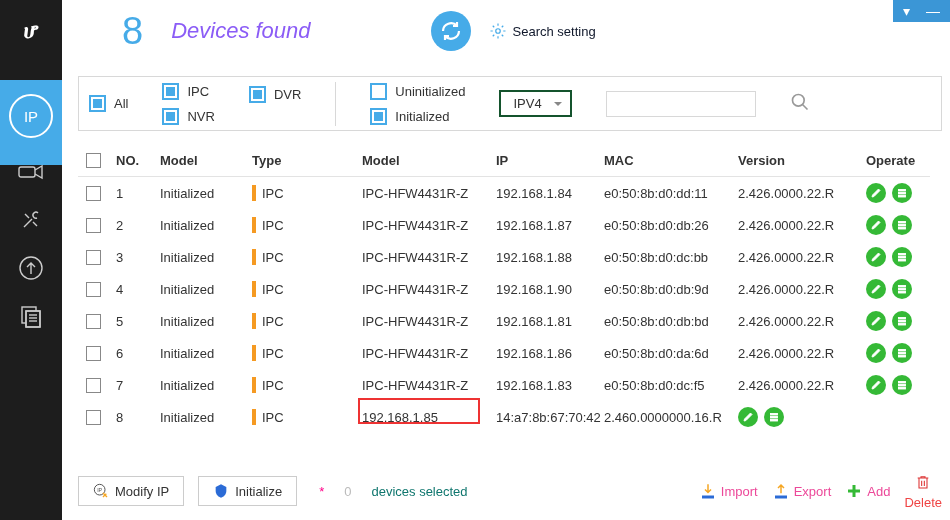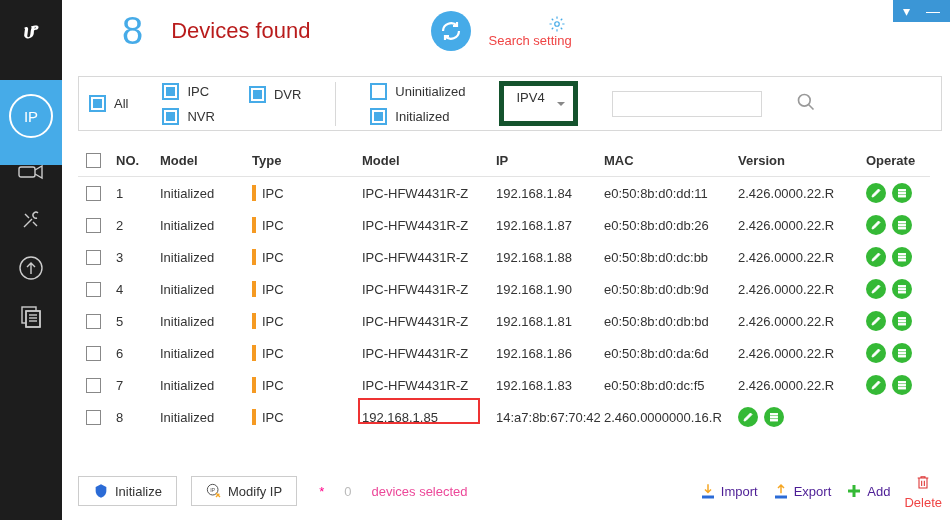--- a/index.html
+++ b/index.html
@@ -8,35 +8,35 @@
 
 .sidebar { position: absolute; left: 0; top: 0; width: 62px; height: 520px; background: linear-gradient(#1d1d1d 0, #1d1d1d 80px, #46abe8 80px, #46abe8 165px, #1d1d1d 165px); display: flex; flex-direction: column; align-items: center; }
 .logo { color: #fff; font-weight: bold; font-size: 22px; margin-top: 18px; }
 .ip-circle { width: 44px; height: 44px; border: 2px solid #fff; border-radius: 50%; color: #fff; display: flex; align-items: center; justify-content: center; font-size: 15px; margin-top: 50px; }
 .side-icon { color: #ccc; margin-top: 20px; font-size: 20px; display: flex; align-items: center; justify-content: center; width: 32px; height: 28px; }
 .side-icon svg { stroke: #ccc; fill: none; stroke-width: 1.4; }
 
 
 .topbar { position: absolute; left: 62px; top: 0; right: 0; height: 62px; display: flex; align-items: center; padding: 0 20px; }
 .big-num { font-size: 38px; color: #46abe8; font-weight: 300; margin-left: 40px; }
-.found-label { font-size: 22px; color: #b91c1c; margin-left: 28px; }
+.found-label { font-size: 22px; color: #8b5cf6; margin-left: 28px; font-style: italic; }
 .refresh-btn { width: 40px; height: 40px; border-radius: 50%; background: #46abe8; display: flex; align-items: center; justify-content: center; margin-left: 120px; cursor: pointer; }
 .refresh-btn svg { stroke: #fff; fill: none; stroke-width: 2.2; }
-.gear-area { display: flex; align-items: flex-end; color: #ef4444; margin-left: 18px; cursor: pointer; flex-direction: column; }
+.gear-area { display: flex; align-items: center; color: #0f172a; margin-left: 18px; cursor: pointer; }
 .gear-area svg { stroke: #46abe8; fill: none; stroke-width: 1.6; margin-right: 6px; }
 .window-ctrl { position: absolute; right: 0; top: 0; background: #3b96d6; color: #fff; height: 22px; display: flex; align-items: center; padding: 0 10px; gap: 16px; font-size: 14px; }
 
 
 .filter { position: absolute; left: 78px; top: 76px; right: 8px; height: 55px; border: 1px solid #d8d8d8; display: flex; align-items: flex-start; padding: 6px 10px; gap: 34px; }
 .fgroup { display: flex; flex-direction: column; gap: 8px; }
 .frow { display: flex; align-items: center; gap: 8px; }
 .cbox { width: 17px; height: 17px; border: 2px solid #46abe8; position: relative; flex-shrink: 0; }
 .cbox.filled::after { content: ""; position: absolute; inset: 2px; background: #46abe8; }
 .sep { width: 1px; height: 44px; background: #d8d8d8; align-self: center; }
-.select { border: 5px solid #14532d; padding: 4px 28px 16px 12px; position: relative; cursor: pointer; align-self: center; }
+.select { border: 2px solid #14532d; padding: 4px 28px 4px 12px; position: relative; cursor: pointer; align-self: center; }
 .select::after { content: ""; position: absolute; right: 8px; top: 50%; border: 4px solid transparent; border-top-color: #888; transform: translateY(-2px); }
 .search-input { border: 1px solid #d8d8d8; height: 26px; width: 150px; padding: 0 8px; align-self: center; }
 .search-btn { width: 24px; height: 24px; align-self: center; cursor: pointer; }
 .search-btn svg { stroke: #999; fill: none; stroke-width: 2; }
 
 
 .table { position: absolute; left: 78px; top: 145px; right: 20px; }
 .thead, .trow { display: grid; grid-template-columns: 34px 44px 92px 110px 134px 108px 134px 128px 76px; align-items: center; height: 32px; padding: 0 4px; }
 .thead { font-weight: bold; border-bottom: 1px solid #e3e3e3; }
 .tcbox { width: 15px; height: 15px; border: 1.5px solid #888; margin-left: 4px; }
@@ -46,23 +46,23 @@
 .op { width: 20px; height: 20px; border-radius: 50%; background: #35b936; display: flex; align-items: center; justify-content: center; cursor: pointer; }
 .op svg { stroke: #fff; fill: #fff; stroke-width: 1.8; }
 .highlight-box { position: absolute; border: 2px solid #e33; pointer-events: none; }
 
 
 .bottom { position: absolute; left: 78px; right: 8px; bottom: 10px; height: 38px; display: flex; align-items: center; gap: 14px; }
 .btn { border: 1px solid #ccc; background: #fff; padding: 6px 14px; display: flex; align-items: center; gap: 6px; cursor: pointer; font-size: 13px; }
 .btn svg { width: 16px; height: 16px; }
 .star { color: #f08; margin-left: 8px; }
 .sel-count { color: #bbb; margin: 0 6px; }
-.sel-label { color: #ec4899; }
+.sel-label { color: #0f766e; }
 .spacer { flex: 1; }
-.linkbtn { display: flex; align-items: center; gap: 4px; cursor: pointer; color: #4c1d95; }
+.linkbtn { display: flex; align-items: center; gap: 4px; cursor: pointer; color: #ec4899; }
 .linkbtn.green svg { fill: #35b936; }
 .linkbtn.red { color: #ef4444; flex-direction: column; }
 .linkbtn.red svg { fill: #d33; stroke: #d33; }
 </style>
 </head>
 <body>
 
 <div class="sidebar">
   <div class="logo">ሆ</div>
   <div class="ip-circle">IP</div>
@@ -401,31 +401,31 @@
           </div>
         </div>
       </div>
     </div>
   <div class="highlight-box" style="left:280px; top:253px; width:122px; height:26px;"></div>
 </div>
 
 <div class="bottom">
   <div class="btn">
     <svg viewBox="0 0 24 24">
-        <path d="M12 2 L20 6 V12 C20 17 16 21 12 22 C8 21 4 17 4 12 V6 Z" fill="#2b6bd6" stroke="none"></path>
-      </svg>
-    <span>Initialize</span>
-  </div>
-  <div class="btn">
-    <svg viewBox="0 0 24 24">
         <circle cx="10" cy="10" r="8" fill="none" stroke="#555" stroke-width="1.5"></circle>
         <text x="10" y="13" font-size="8" text-anchor="middle" fill="#555">IP</text>
         <path d="M15 15 L21 21 M20 16 L16 20 L15 21 L16 20" stroke="#f5a623" stroke-width="2"></path>
       </svg>
     <span>Modify IP</span>
+  </div>
+  <div class="btn">
+    <svg viewBox="0 0 24 24">
+        <path d="M12 2 L20 6 V12 C20 17 16 21 12 22 C8 21 4 17 4 12 V6 Z" fill="#2b6bd6" stroke="none"></path>
+      </svg>
+    <span>Initialize</span>
   </div>
   <span class="star">*</span>
   <span class="sel-count">0</span>
   <span class="sel-label">devices selected</span>
   <div class="spacer"></div>
   <div class="linkbtn">
     <svg width="18" height="18" viewBox="0 0 24 24">
         <path d="M4 18 H20 V22 H4 Z" fill="#2b6bd6"></path>
         <path d="M12 3 V14 M8 10 L12 14 L16 10" stroke="#f5a623" stroke-width="2" fill="none"></path>
       </svg>

